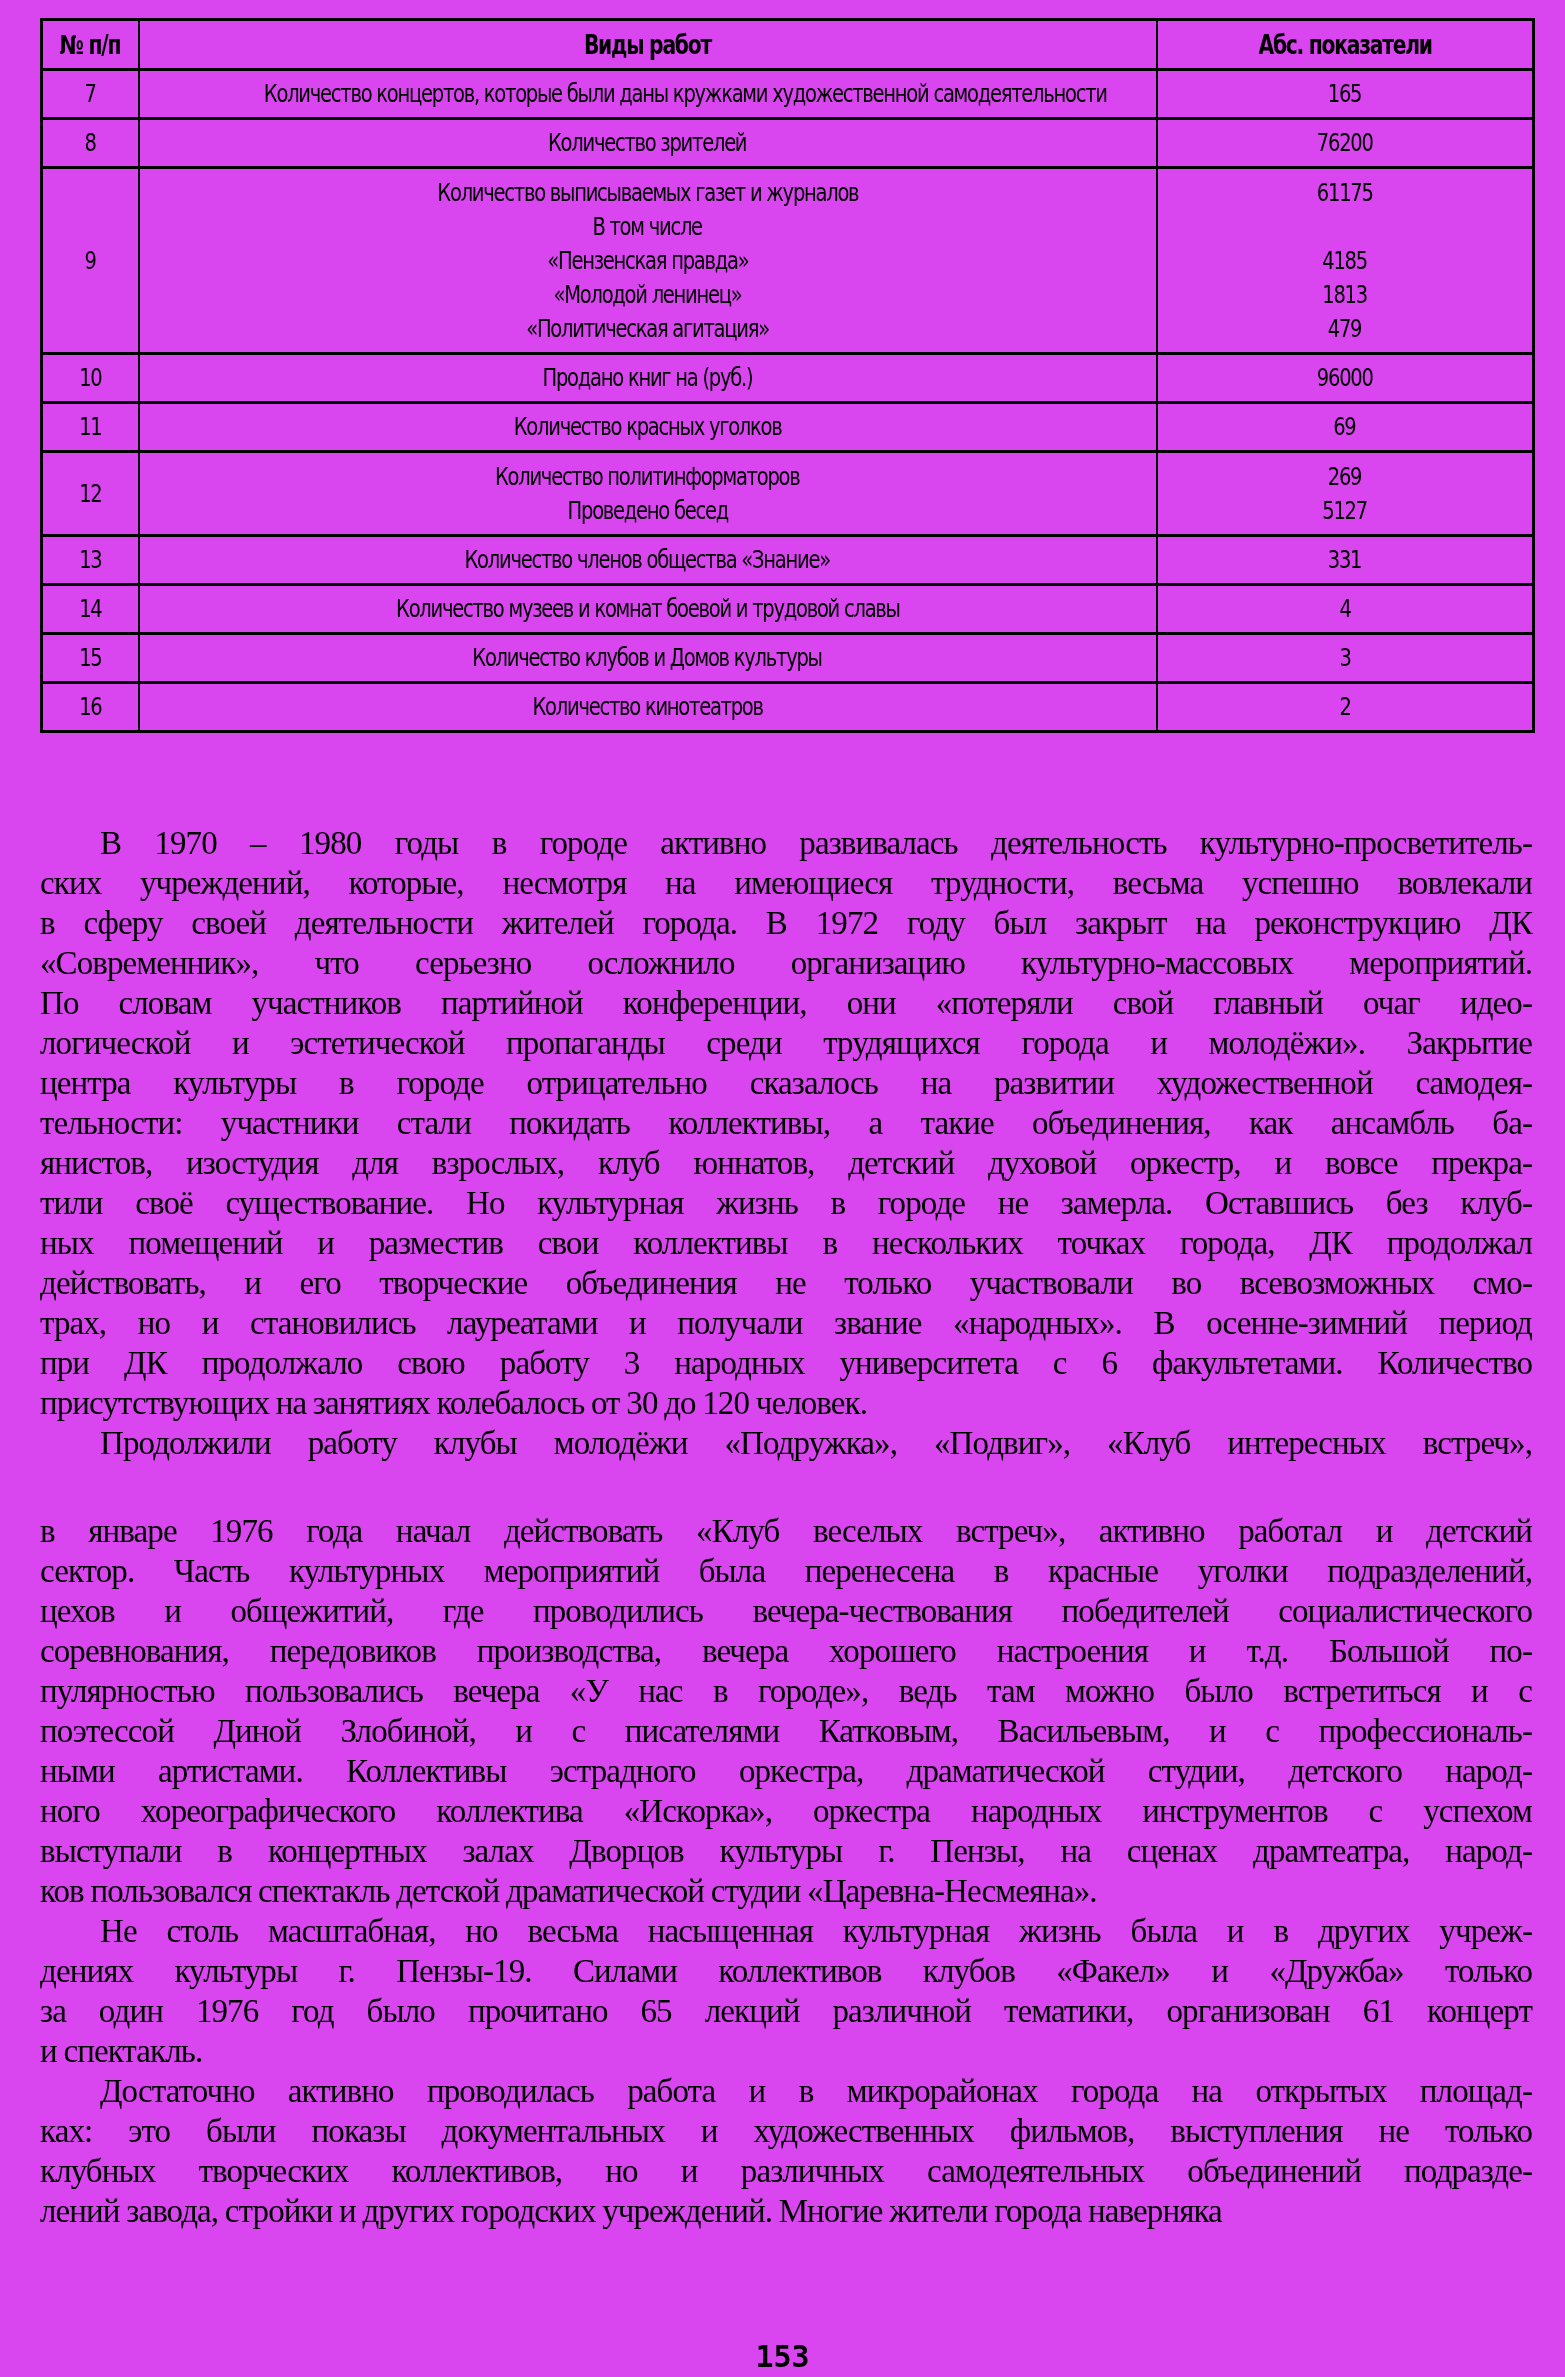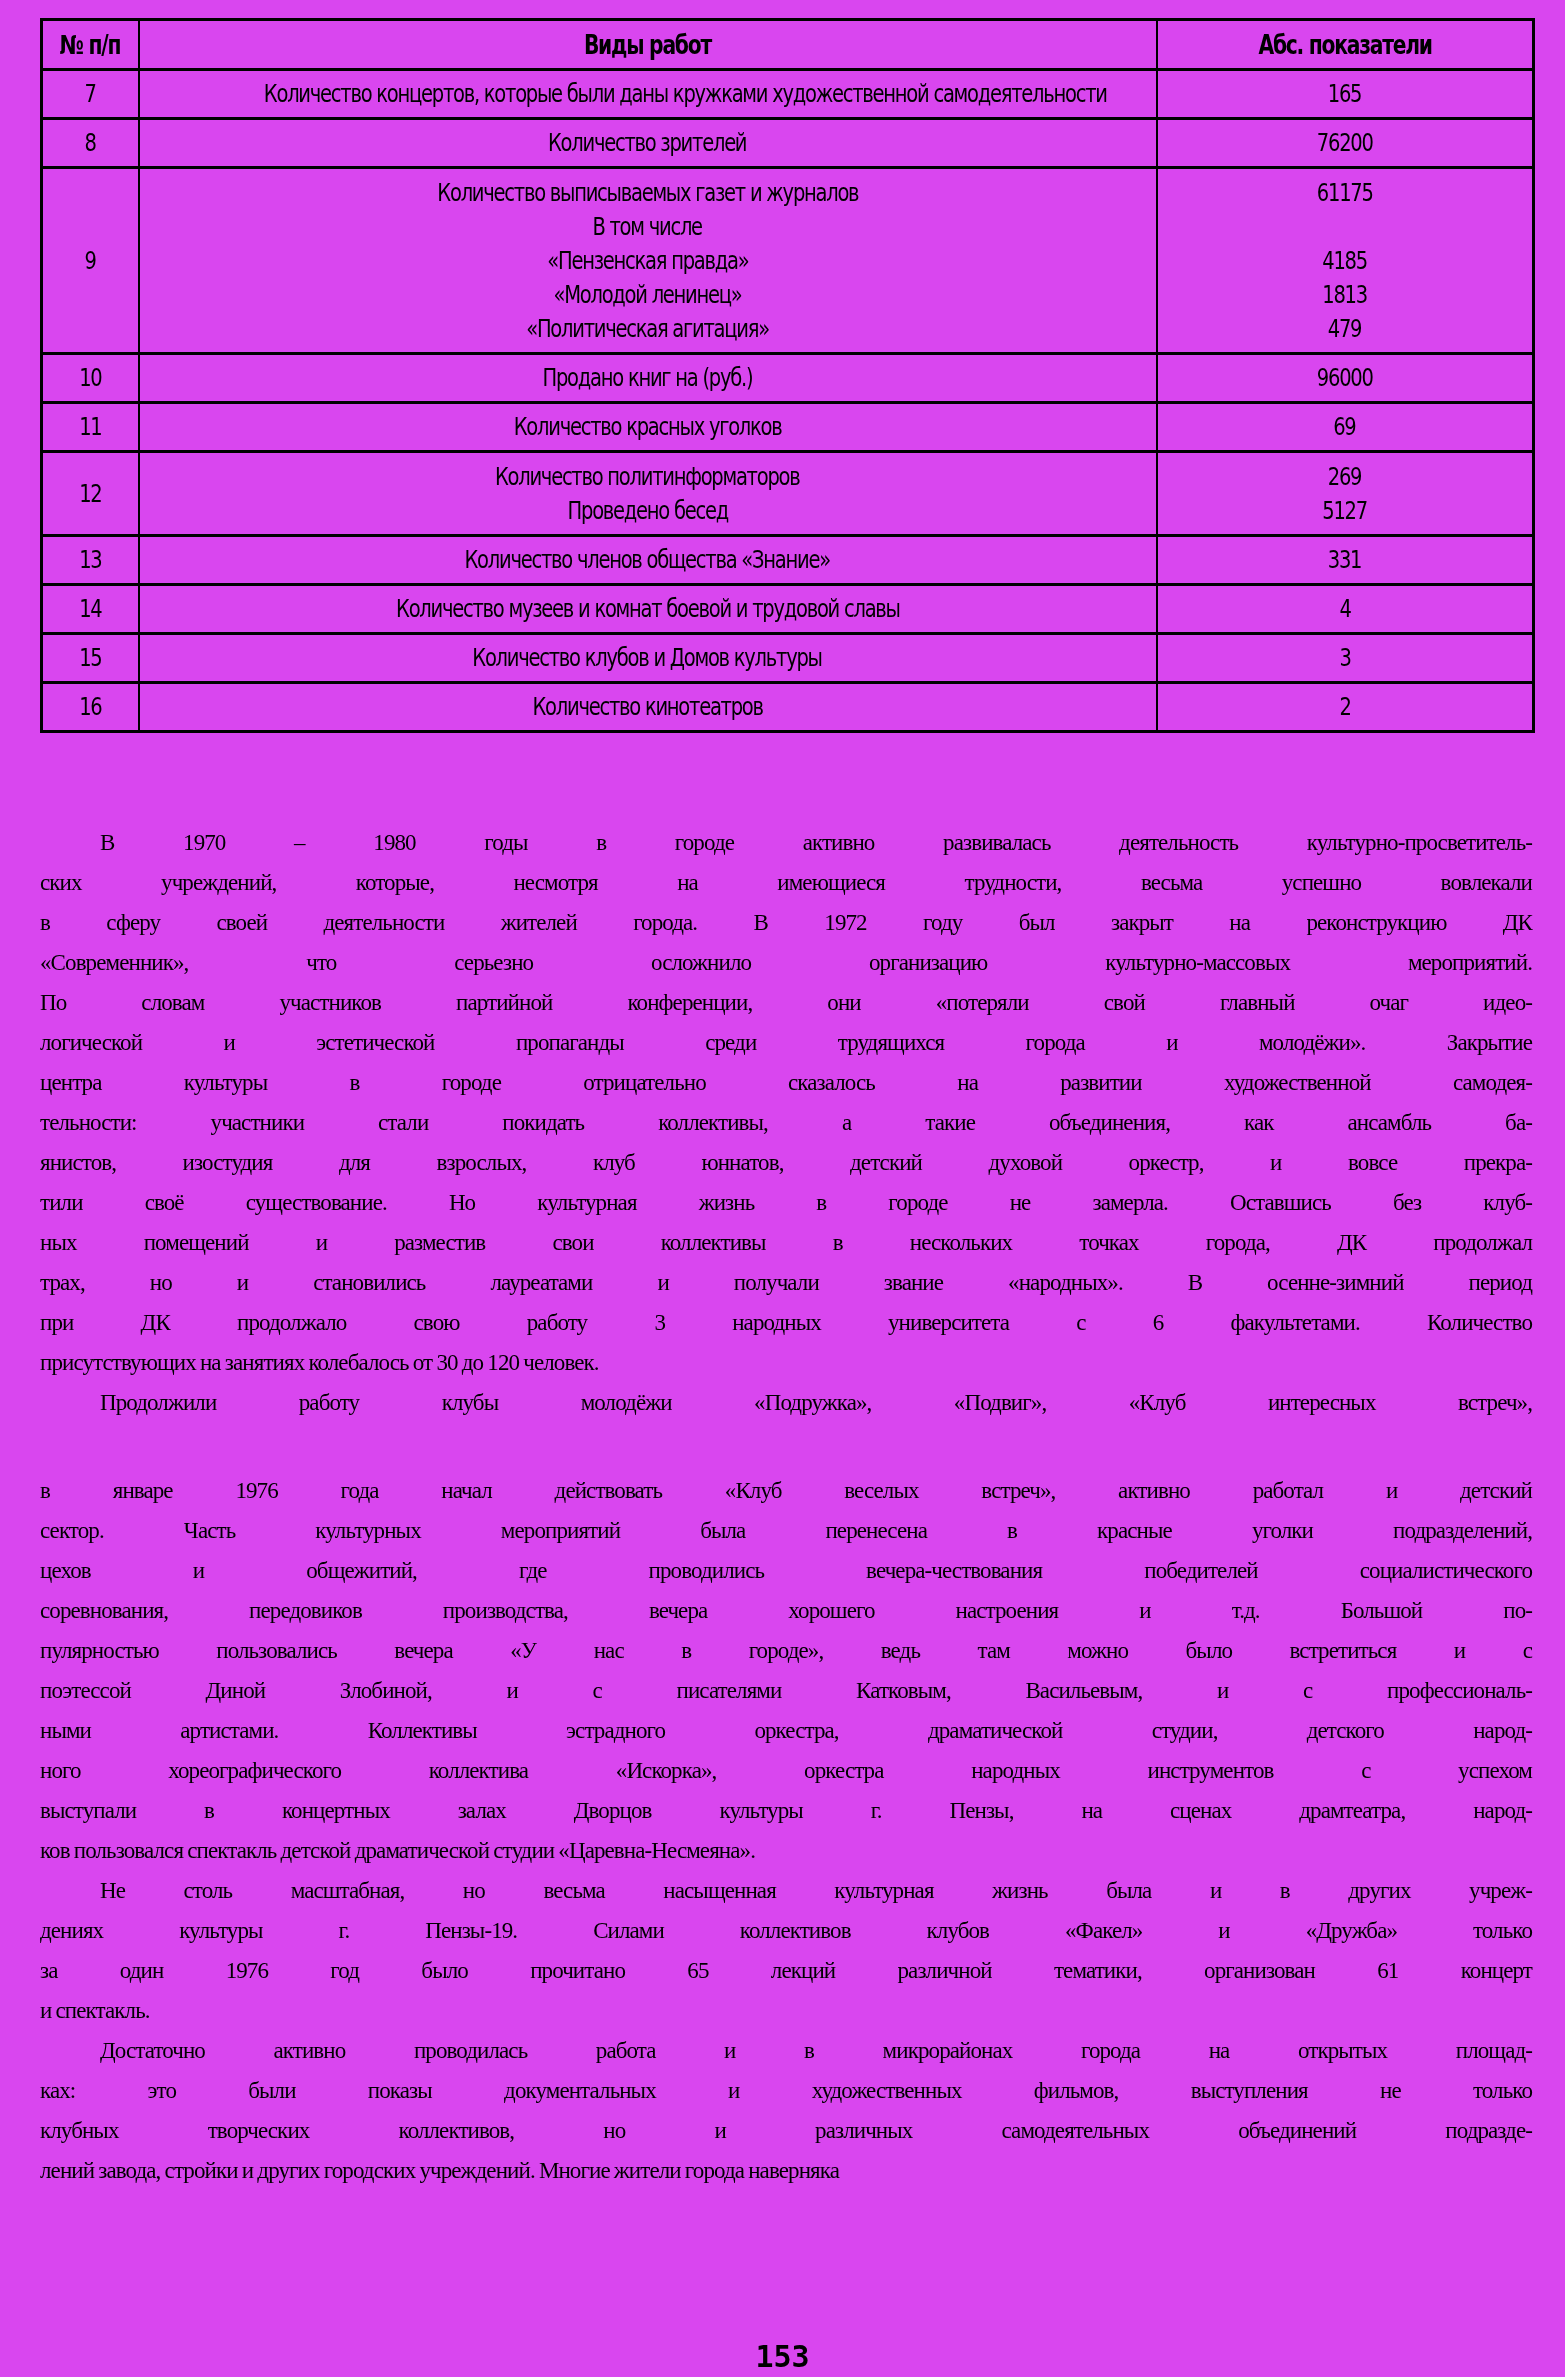--- a/index.html
+++ b/index.html
@@ -65,21 +65,21 @@
       white-space: nowrap;
     }
 
     
     .body-text {
       position: absolute;
       left: 40px;
       top: 823px;
       width: 1492px;
       font-family: "Liberation Serif", "DejaVu Serif", serif;
-      font-size: 23px;
+      font-size: 33px;
       line-height: 40px;
       text-align: justify;
     }
     .para {
       margin: 0;
       text-indent: 60px;
       text-align: justify;
       text-align-last: left;
       letter-spacing: -0.9px;
       word-spacing: -0.7px;
@@ -236,20 +236,21 @@
         <span class="line" style="display: block; width: 1492px; text-align-last: justify;">ских учреждений, которые, несмотря на имеющиеся трудности, весьма успешно вовлекали</span>
         <span class="line" style="display: block; width: 1492px; text-align-last: justify;">в сферу своей деятельности жителей города. В 1972 году был закрыт на реконструкцию ДК</span>
         <span class="line" style="display: block; width: 1492px; text-align-last: justify;">«Современник», что серьезно осложнило организацию культурно-массовых мероприятий.</span>
         <span class="line" style="display: block; width: 1492px; text-align-last: justify;">По словам участников партийной конференции, они «потеряли свой главный очаг идео-</span>
         <span class="line" style="display: block; width: 1492px; text-align-last: justify;">логической и эстетической пропаганды среди трудящихся города и молодёжи». Закрытие</span>
         <span class="line" style="display: block; width: 1492px; text-align-last: justify;">центра культуры в городе отрицательно сказалось на развитии художественной самодея-</span>
         <span class="line" style="display: block; width: 1492px; text-align-last: justify;">тельности: участники стали покидать коллективы, а такие объединения, как ансамбль ба-</span>
         <span class="line" style="display: block; width: 1492px; text-align-last: justify;">янистов, изостудия для взрослых, клуб юннатов, детский духовой оркестр, и вовсе прекра-</span>
         <span class="line" style="display: block; width: 1492px; text-align-last: justify;">тили своё существование. Но культурная жизнь в городе не замерла. Оставшись без клуб-</span>
         <span class="line" style="display: block; width: 1492px; text-align-last: justify;">ных помещений и разместив свои коллективы в нескольких точках города, ДК продолжал</span>
+        <span class="line" style="display: block; width: 1492px; text-align-last: justify;">действовать, и его творческие объединения не только участвовали во всевозможных смо-</span>
         <span class="line" style="display: block; width: 1492px; text-align-last: justify;">трах, но и становились лауреатами и получали звание «народных». В осенне-зимний период</span>
         <span class="line" style="display: block; width: 1492px; text-align-last: justify;">при ДК продолжало свою работу 3 народных университета с 6 факультетами. Количество</span>
         <span class="line last" style="display: block; width: auto;">присутствующих на занятиях колебалось от 30 до 120 человек.</span>
       </div>
       <div class="para" style="text-indent: 0px;">
         <span class="line first" style="display: block; width: 1432px; text-align-last: justify;">Продолжили работу клубы молодёжи «Подружка», «Подвиг», «Клуб интересных встреч»,</span>
         <span class="line" style="display: block; width: 1492px; text-align-last: justify; margin-top: 48px;">в январе 1976 года начал действовать «Клуб веселых встреч», активно работал и детский</span>
         <span class="line" style="display: block; width: 1492px; text-align-last: justify;">сектор. Часть культурных мероприятий была перенесена в красные уголки подразделений,</span>
         <span class="line" style="display: block; width: 1492px; text-align-last: justify;">цехов и общежитий, где проводились вечера-чествования победителей социалистического</span>
         <span class="line" style="display: block; width: 1492px; text-align-last: justify;">соревнования, передовиков производства, вечера хорошего настроения и т.д. Большой по-</span>

